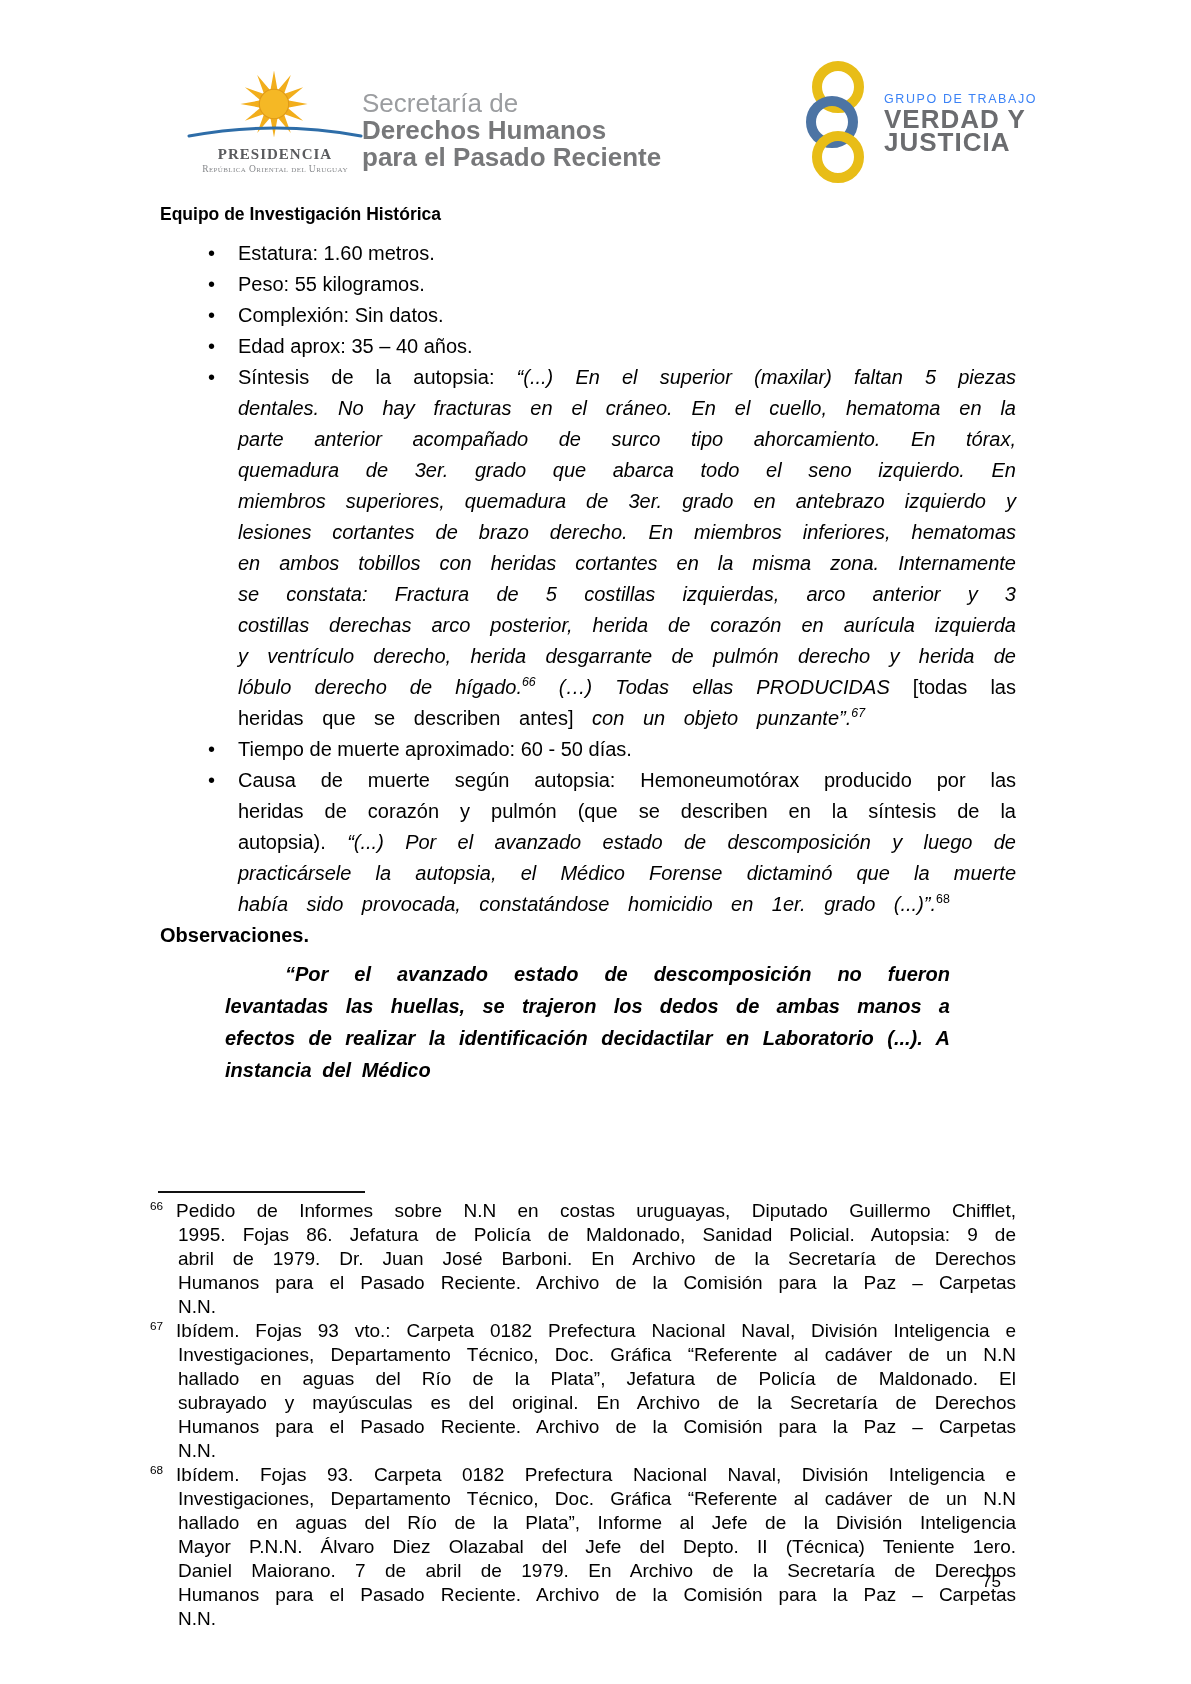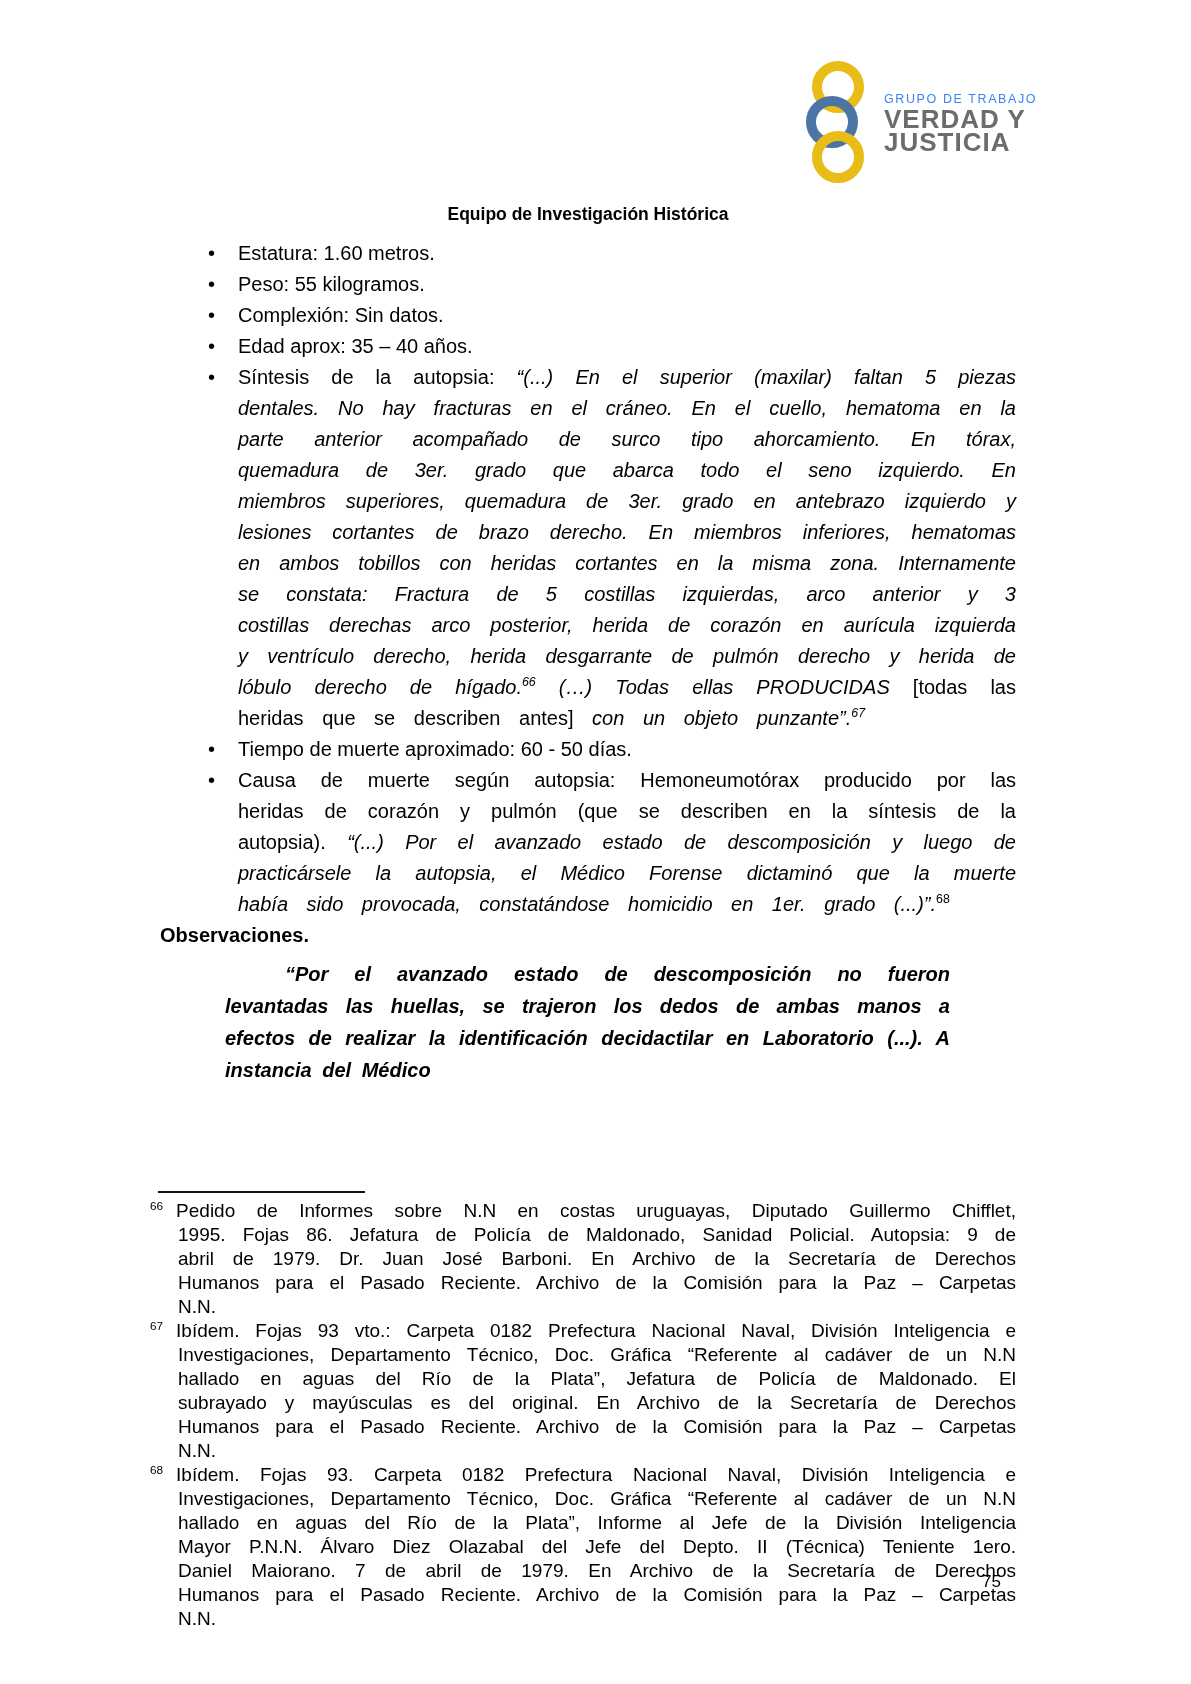--- a/index.html
+++ b/index.html
@@ -27,21 +27,21 @@
   .sec-l1 { font-size:26px; color:#9b9da0; font-weight:400; line-height:27px; }
   .sec-l2, .sec-l3 { font-size:26px; color:#77787a; font-weight:700; line-height:27px; }
   .logo-rings { left:804px; top:60px; width:64px; height:126px; }
   .logo-grupo { left:884px; top:92px; width:220px; }
   .grp-l1 { font-size:12.5px; letter-spacing:1.6px; color:#3b82f6; line-height:14px; }
   .grp-l2, .grp-l3 { font-size:26px; font-weight:700; color:#6b6c6f; letter-spacing:1px; line-height:23px; }
   .grp-l2 { margin-top:2px; }
 
   
   .content { position:absolute; left:160px; top:203px; width:856px; }
-  .doc-title { text-align:center; font-weight:700; font-size:17.5px; line-height:22px; }
+  .doc-title { font-weight:700; font-size:17.5px; line-height:22px; }
   ul.bullets { list-style:none; margin:13px 0 0 0; padding:0; }
   ul.bullets li {
     position:relative; padding-left:78px; font-size:20px; line-height:31px;
     text-align:justify;
   }
   ul.bullets li::before { content:"\2022"; position:absolute; left:48px; top:0; }
   .stretch { word-spacing:13px; }
   .stretch-sm { word-spacing:5px;font-weight:bold; }
   .it { font-style:italic; }
   sup { font-size:62%; line-height:0; }
@@ -61,21 +61,38 @@
   }
   .fn-num { margin-right:13px; }
 
   .page-num { position:absolute; left:982px; top:1572px; font-size:17px; }
 </style>
 </head>
 <body>
 
 <div class="page">
 
+  <div class="hdr-group logo-pres">
+    <svg style="left:47px; top:6px;" width="84" height="76" viewBox="0 0 60 54">
+      <polygon fill="#F2AE1C" points="54,27 39.7,29.6 50.8,39 37.1,34.1 42,47.8 32.6,36.7 30,51 27.4,36.7 18,47.8 22.9,34.1 9.2,39 20.3,29.6 6,27 20.3,24.4 9.2,15 22.9,19.9 18,6.2 27.4,17.3 30,3 32.6,17.3 42,6.2 37.1,19.9 50.8,15 39.7,24.4"></polygon>
+      <circle cx="30" cy="27" r="10.5" fill="#F5B825"></circle>
+      <circle cx="30" cy="27" r="10.5" fill="none" stroke="#E09A18" stroke-width="0.8"></circle>
+    </svg>
+    <svg style="left:0; top:58px;" width="180" height="25" viewBox="0 0 180 25">
+      <path d="M4,18 Q90,2 176,18" stroke="#2E6DA8" stroke-width="3" fill="none" stroke-linecap="round"></path>
+    </svg>
+    <div class="pres-name">PRESIDENCIA</div>
+    <div class="pres-sub">República Oriental del Uruguay</div>
+  </div>
 
+  <div class="hdr-group logo-sec">
+    <div class="sec-l1">Secretaría de</div>
+    <div class="sec-l2">Derechos Humanos</div>
+    <div class="sec-l3">para el Pasado Reciente</div>
+  </div>
 
   <svg class="hdr-group logo-rings" viewBox="0 0 64 126">
     <circle cx="34" cy="27" r="21" fill="none" stroke="#E8BD17" stroke-width="10"></circle>
     <circle cx="28" cy="62" r="21" fill="none" stroke="#4C74A4" stroke-width="10"></circle>
     <circle cx="34" cy="97" r="21" fill="none" stroke="#E8BD17" stroke-width="10"></circle>
   </svg>
   <div class="hdr-group logo-grupo">
     <div class="grp-l1">GRUPO DE TRABAJO</div>
     <div class="grp-l2">VERDAD Y</div>
     <div class="grp-l3">JUSTICIA</div>

